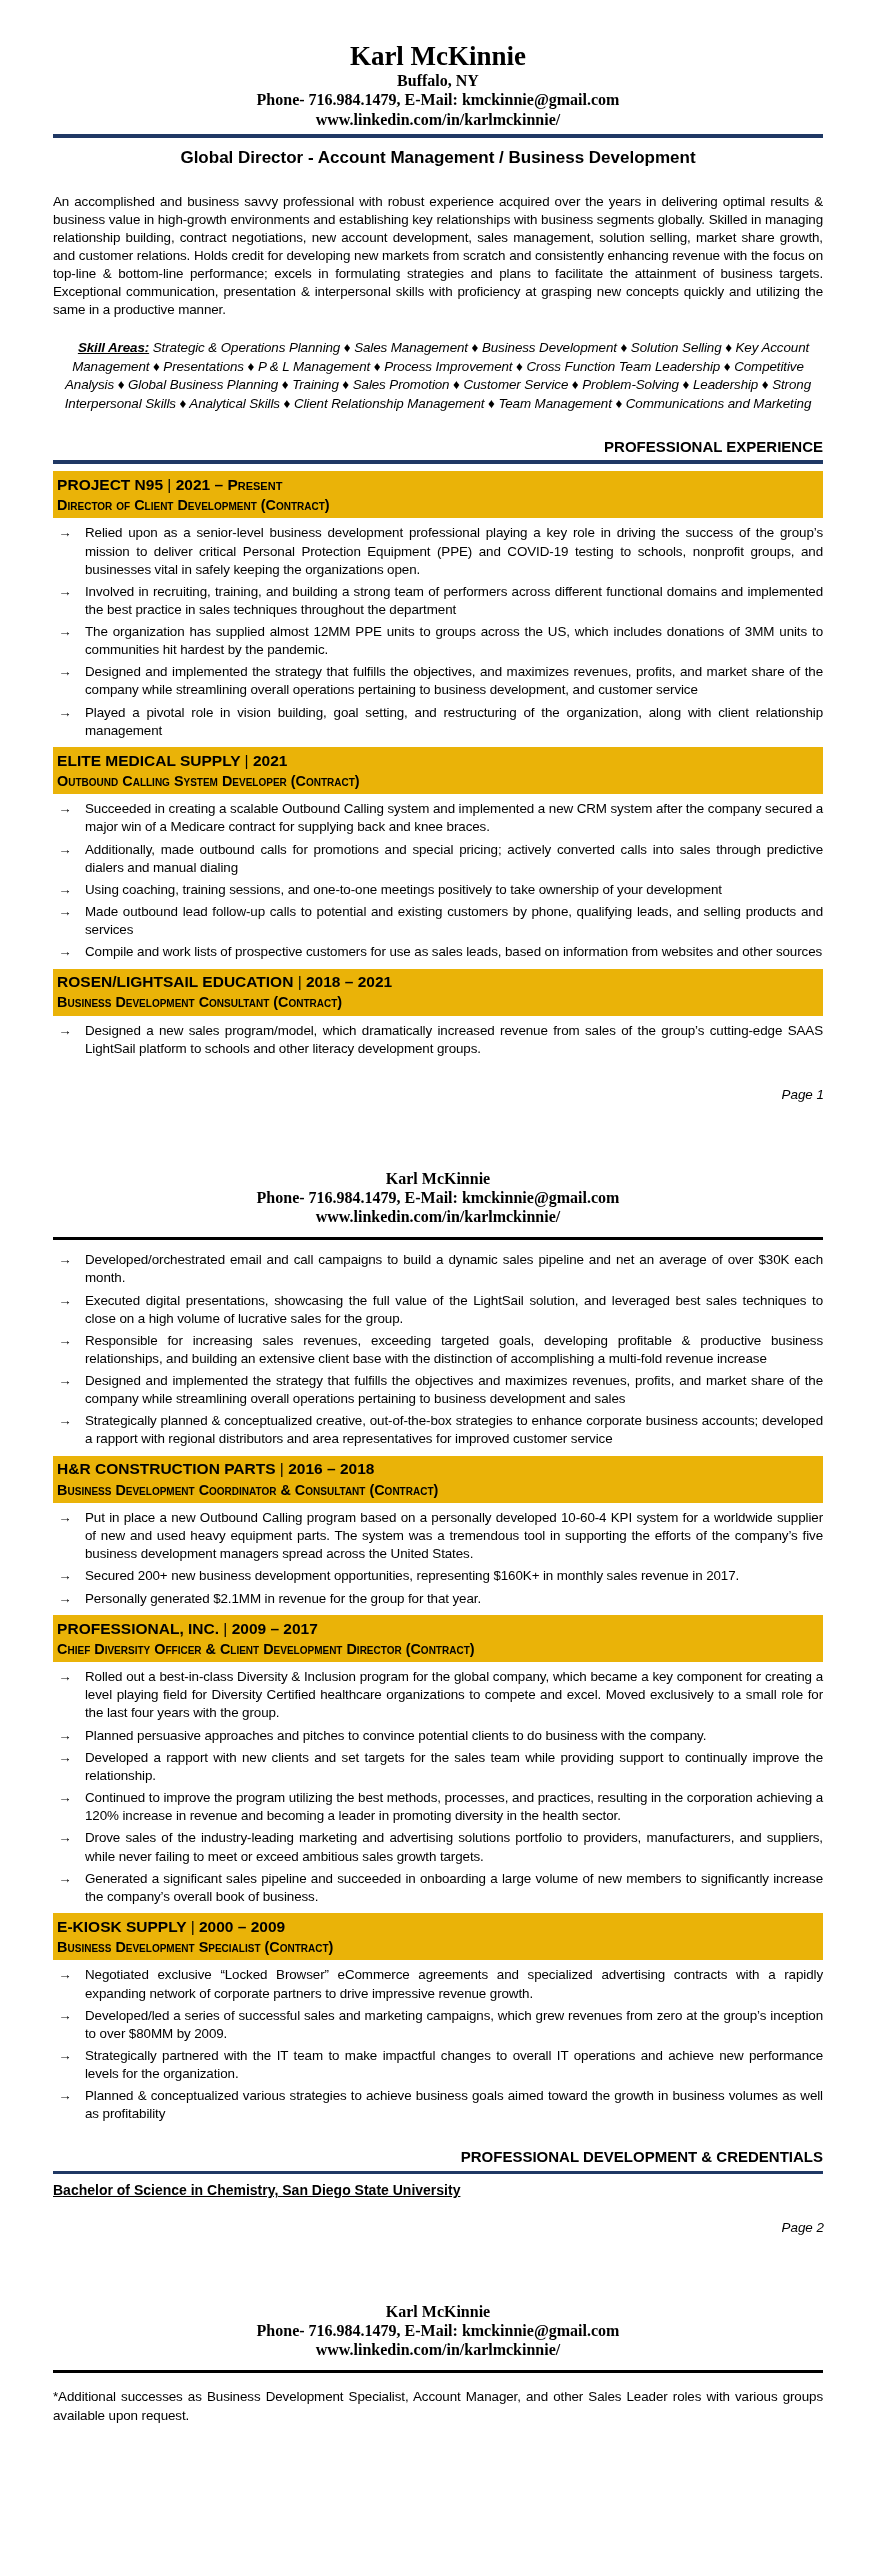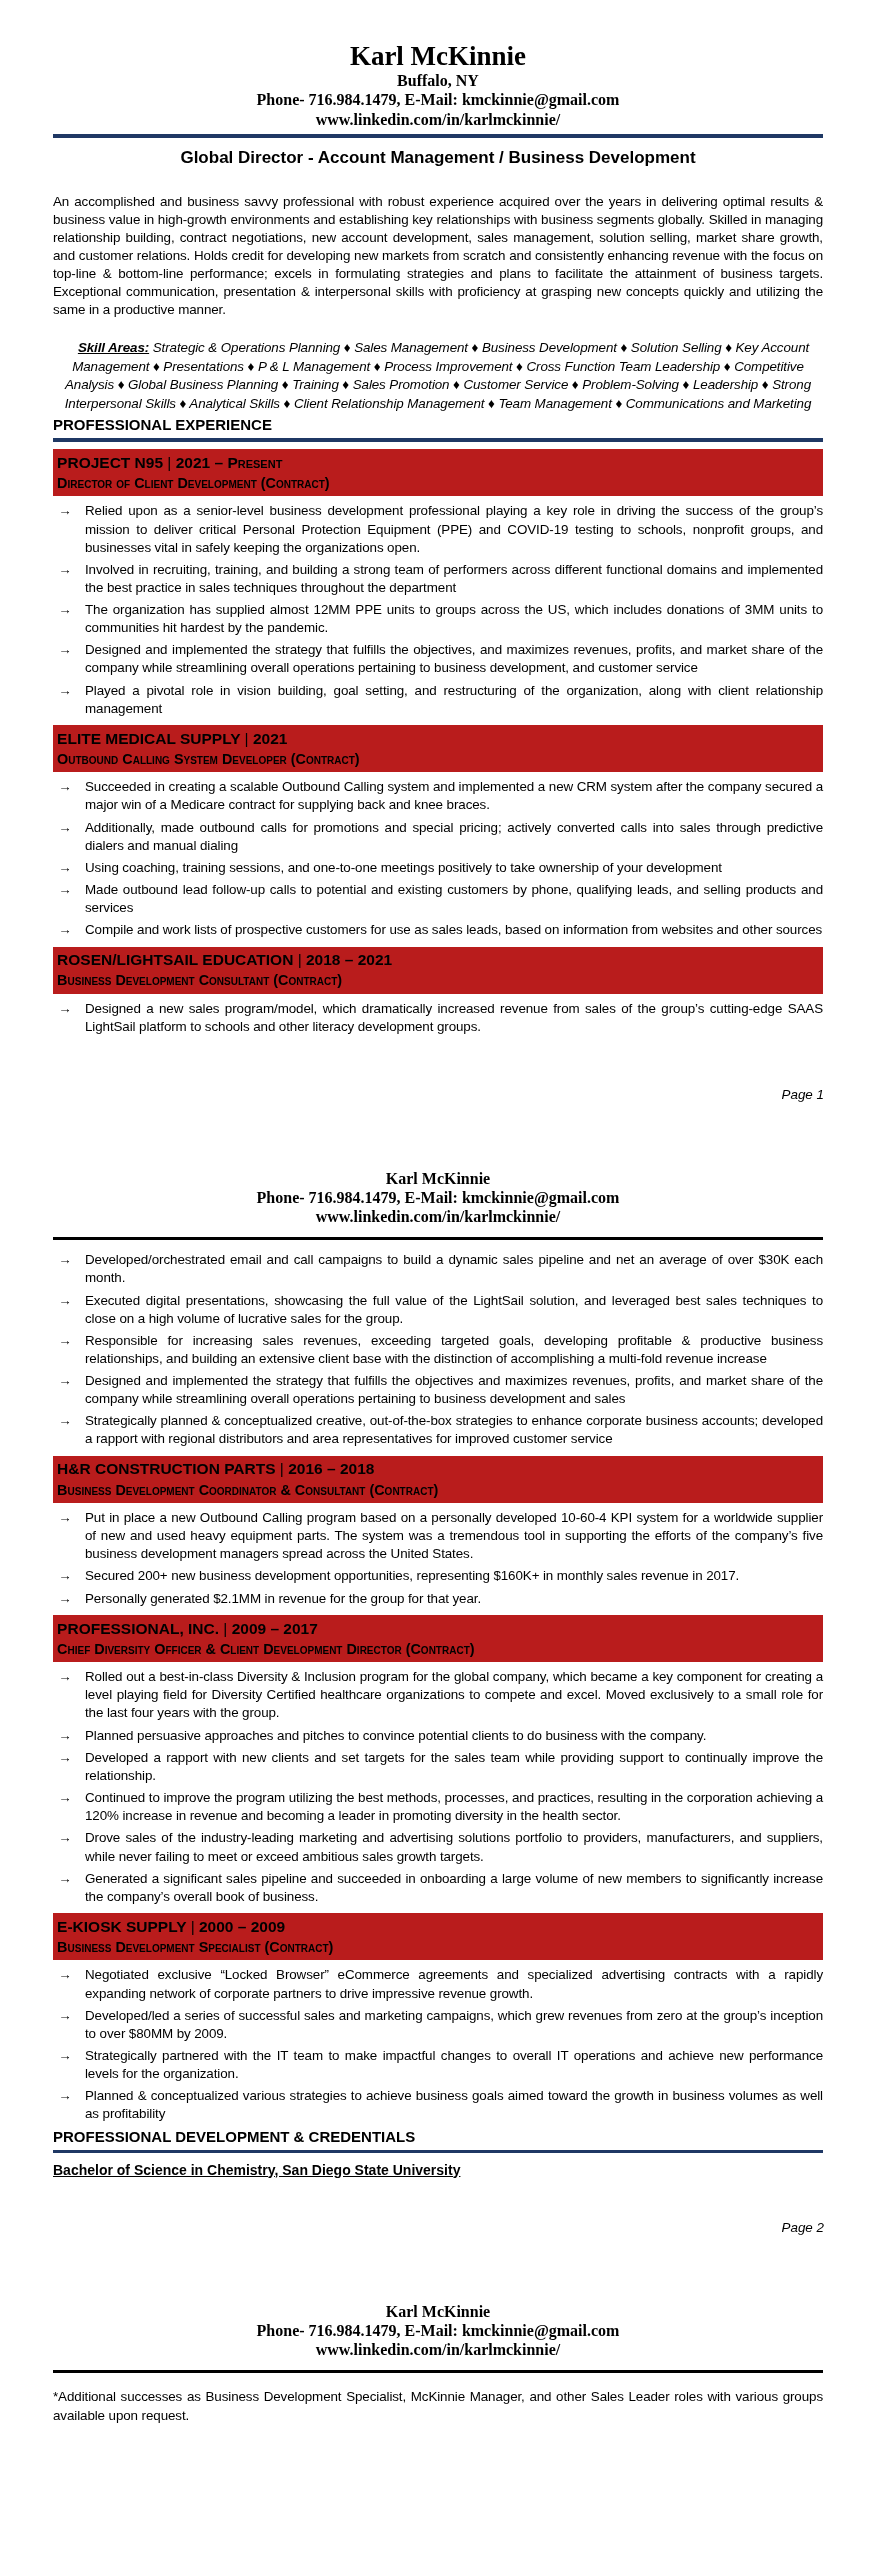--- a/index.html
+++ b/index.html
@@ -23,24 +23,24 @@
   
   .rule{border:0;height:3.6px;background:#1f3864;margin:5.2px 0 0 0;}
   .rule-black{border:0;height:3.1px;background:#000;margin:10.3px 0 0 0;}
   
   .headline{text-align:center;font-weight:bold;font-size:17px;margin-top:10.3px;}
   .summary{margin-top:25px;font-size:13.4px;line-height:1.35;letter-spacing:-0.1px;text-align:justify;}
   
   .skills{margin-top:19.6px;text-align:center;font-style:italic;font-size:13.4px;line-height:1.38;letter-spacing:-0.1px;}
   .skills-label{font-weight:bold;text-decoration:underline;margin-left:11px;}
   
-  .section-heading{text-align:left;font-weight:bold;font-size:15px;margin-top:3px;letter-spacing:0;}
+  .section-heading{text-align:right;font-weight:bold;font-size:15px;margin-top:25px;letter-spacing:0;}
   
   .job{margin-top:7.2px;}
-  .job-head{background:#b91c1c;padding:4.6px 4.1px 4.1px 4.1px;}
+  .job-head{background:#eab308;padding:4.6px 4.1px 4.1px 4.1px;}
   .job-company-line{font-size:15.5px;font-weight:bold;line-height:1.2;}
   .job-years{font-variant:small-caps;}
   .job-sep{font-weight:normal;}
   .job-role{font-size:14.4px;font-weight:bold;font-variant:small-caps;line-height:1.2;margin-top:2.6px;}
   .bullets{margin-top:6.2px;}
   .bullet{display:flex;margin-bottom:4.1px;font-size:13.4px;line-height:1.35;letter-spacing:-0.1px;}
   .bullet .arrow{flex:0 0 32px;box-sizing:border-box;padding-left:5.2px;}
   .bullet .btext{flex:1;text-align:justify;}
   
   .education{margin-top:8.2px;font-size:14px;font-weight:bold;text-decoration:underline;}
@@ -287,16 +287,16 @@
 </div>
 
 <div class="page">
   <div class="doc-header p23-header">
     <div class="p23-name">Karl McKinnie</div>
     <div class="hdr-line">Phone- 716.984.1479, E-Mail: kmckinnie@gmail.com</div>
     <div class="hdr-line">www.linkedin.com/in/karlmckinnie/</div>
   </div>
   <div class="rule-black"></div>
 
-  <div class="note">*Additional successes as Business Development Specialist, McKinnie Manager, and other Sales Leader roles with various groups available upon request.</div>
+  <div class="note">*Additional successes as Business Development Specialist, Account Manager, and other Sales Leader roles with various groups available upon request.</div>
 
 </div>
 
 
 </body></html>

